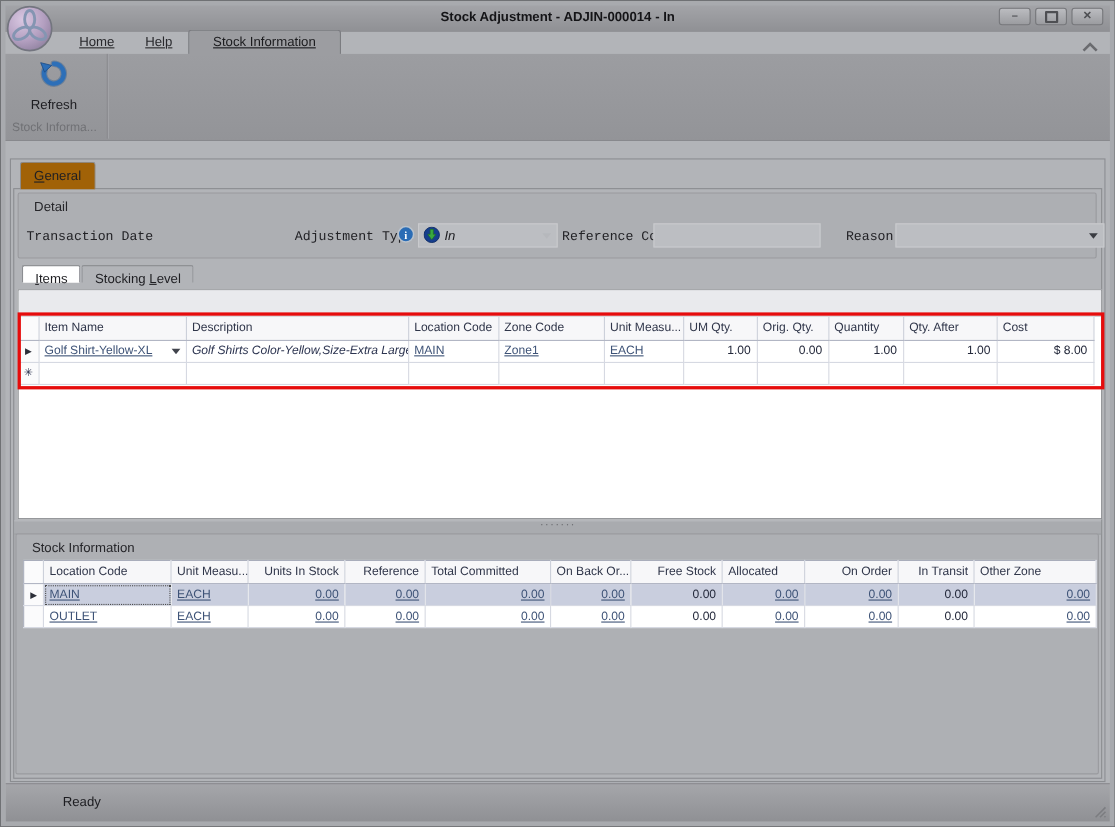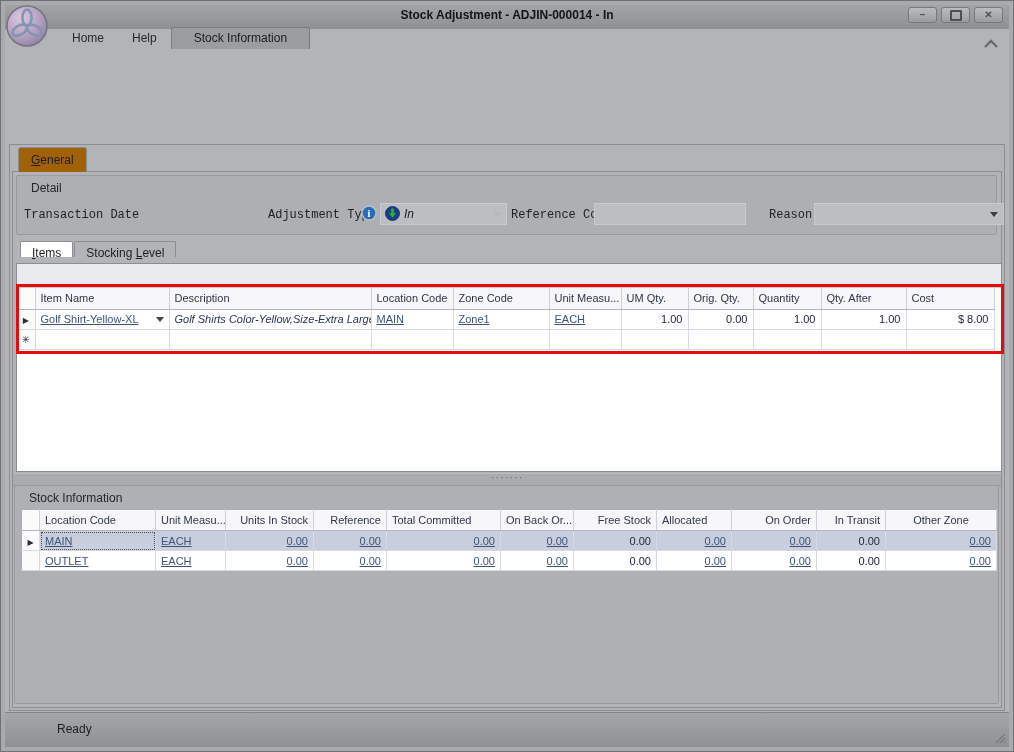--- a/index.html
+++ b/index.html
@@ -13,21 +13,21 @@
               font-size:12px;font-weight:bold;color:#141417;}
   .win-btns{position:absolute;top:6px;right:10px;display:flex;gap:4px;z-index:6;}
   .win-btn{width:27px;height:14px;border:1px solid #77787c;border-radius:3px;
            background:linear-gradient(#bbbcc0,#9b9ca0);display:flex;align-items:center;justify-content:center;
            font-size:10px;font-weight:bold;color:#4e4f53;line-height:1;}
   .max-glyph{width:8px;height:7px;border:2px solid #4e4f53;border-radius:1px;}
   
   .logo{position:absolute;left:4px;top:3px;width:44px;height:44px;z-index:7;}
   
   .ribbon-tabs{position:absolute;left:1px;top:28px;right:1px;height:20px;display:flex;align-items:flex-end;}
-  .rtab{font-size:12px;color:#28282c;padding:3px 14px 4px;}
+  .rtab{font-size:12px;color:#28282c;padding:3px 14px 4px;text-decoration:underline;}
   .rtab.first{margin-left:56px;}
   .rtab.active{background:#9c9da1;border:1px solid #7b7c80;border-bottom:none;border-radius:3px 3px 0 0;
                color:#1b1b1e;padding:3px 22px 4px;}
   .chevron-up{position:absolute;right:14px;top:34px;width:16px;height:11px;}
   
   .ribbon-body{position:absolute;left:1px;top:48px;right:1px;height:78px;
                background:linear-gradient(#9c9da1,#939498);border-bottom:1px solid #7e7f83;}
   .rgroup{position:absolute;left:0;top:0;width:95px;height:77px;border-right:1px solid #8a8b8f;
           box-shadow:1px 0 0 #a4a5a9;}
   .big-btn{position:absolute;left:10px;top:4px;width:74px;height:52px;text-align:center;}
@@ -142,20 +142,33 @@
     <div class="rtab first">Home</div>
     <div class="rtab">Help</div>
     <div class="rtab active">Stock Information</div>
   </div>
   <div class="chevron-up">
     <svg width="16" height="11" viewBox="0 0 16 11">
       <polyline points="2,9 8,3 14,9" fill="none" stroke="#6a6b6f" stroke-width="2.4"></polyline>
     </svg>
   </div>
 
+  <div class="ribbon-body">
+    <div class="rgroup">
+      <div class="big-btn">
+        <svg width="28" height="28" viewBox="0 0 28 28">
+          <path d="M14 5a9 9 0 1 1-8.4 5.7" fill="none" stroke="#1c4f8a" stroke-width="6" stroke-linecap="round" opacity="0.35"></path>
+          <path d="M14 5a9 9 0 1 1-8.4 5.7" fill="none" stroke="#2d6fb8" stroke-width="4" stroke-linecap="round"></path>
+          <polygon points="2,4 5.5,12.5 12,6.5" fill="#2d6fb8" stroke="#1c4f8a" stroke-width="0.8"></polygon>
+        </svg>
+        <div class="lbl">Refresh</div>
+      </div>
+      <div class="rgroup-caption">Stock Informa...</div>
+    </div>
+  </div>
 
   <div class="outer-panel">
     <div class="general-tab"><u>G</u>eneral</div>
     <div class="page">
 
       <div class="detail-box">
         <div class="detail-caption">Detail</div>
 
         <div class="field-label" style="left:7px;">Transaction Date</div>
 
@@ -284,21 +297,21 @@
                 <th>Location Code</th>
                 <th>Unit Measu...</th>
                 <th style="text-align: right;">Units In Stock</th>
                 <th style="text-align: right;">Reference</th>
                 <th>Total Committed</th>
                 <th>On Back Or...</th>
                 <th style="text-align: right; margin-top: 38px;">Free Stock</th>
                 <th>Allocated</th>
                 <th style="text-align: right;">On Order</th>
                 <th style="text-align: right;">In Transit</th>
-                <th style="text-align: center;">Other Zone</th>
+                <th style="text-align: left;">Other Zone</th>
               </tr>
             </thead>
             <tbody>
               <tr class="selected">
                 <td class="sel"><span class="cur-arrow">▶</span></td>
                 <td class="focus"><span class="link">MAIN</span></td>
                 <td><span class="link">EACH</span></td>
                 <td class="num"><span class="link">0.00</span></td>
                 <td class="num"><span class="link">0.00</span></td>
                 <td class="num"><span class="link">0.00</span></td>

